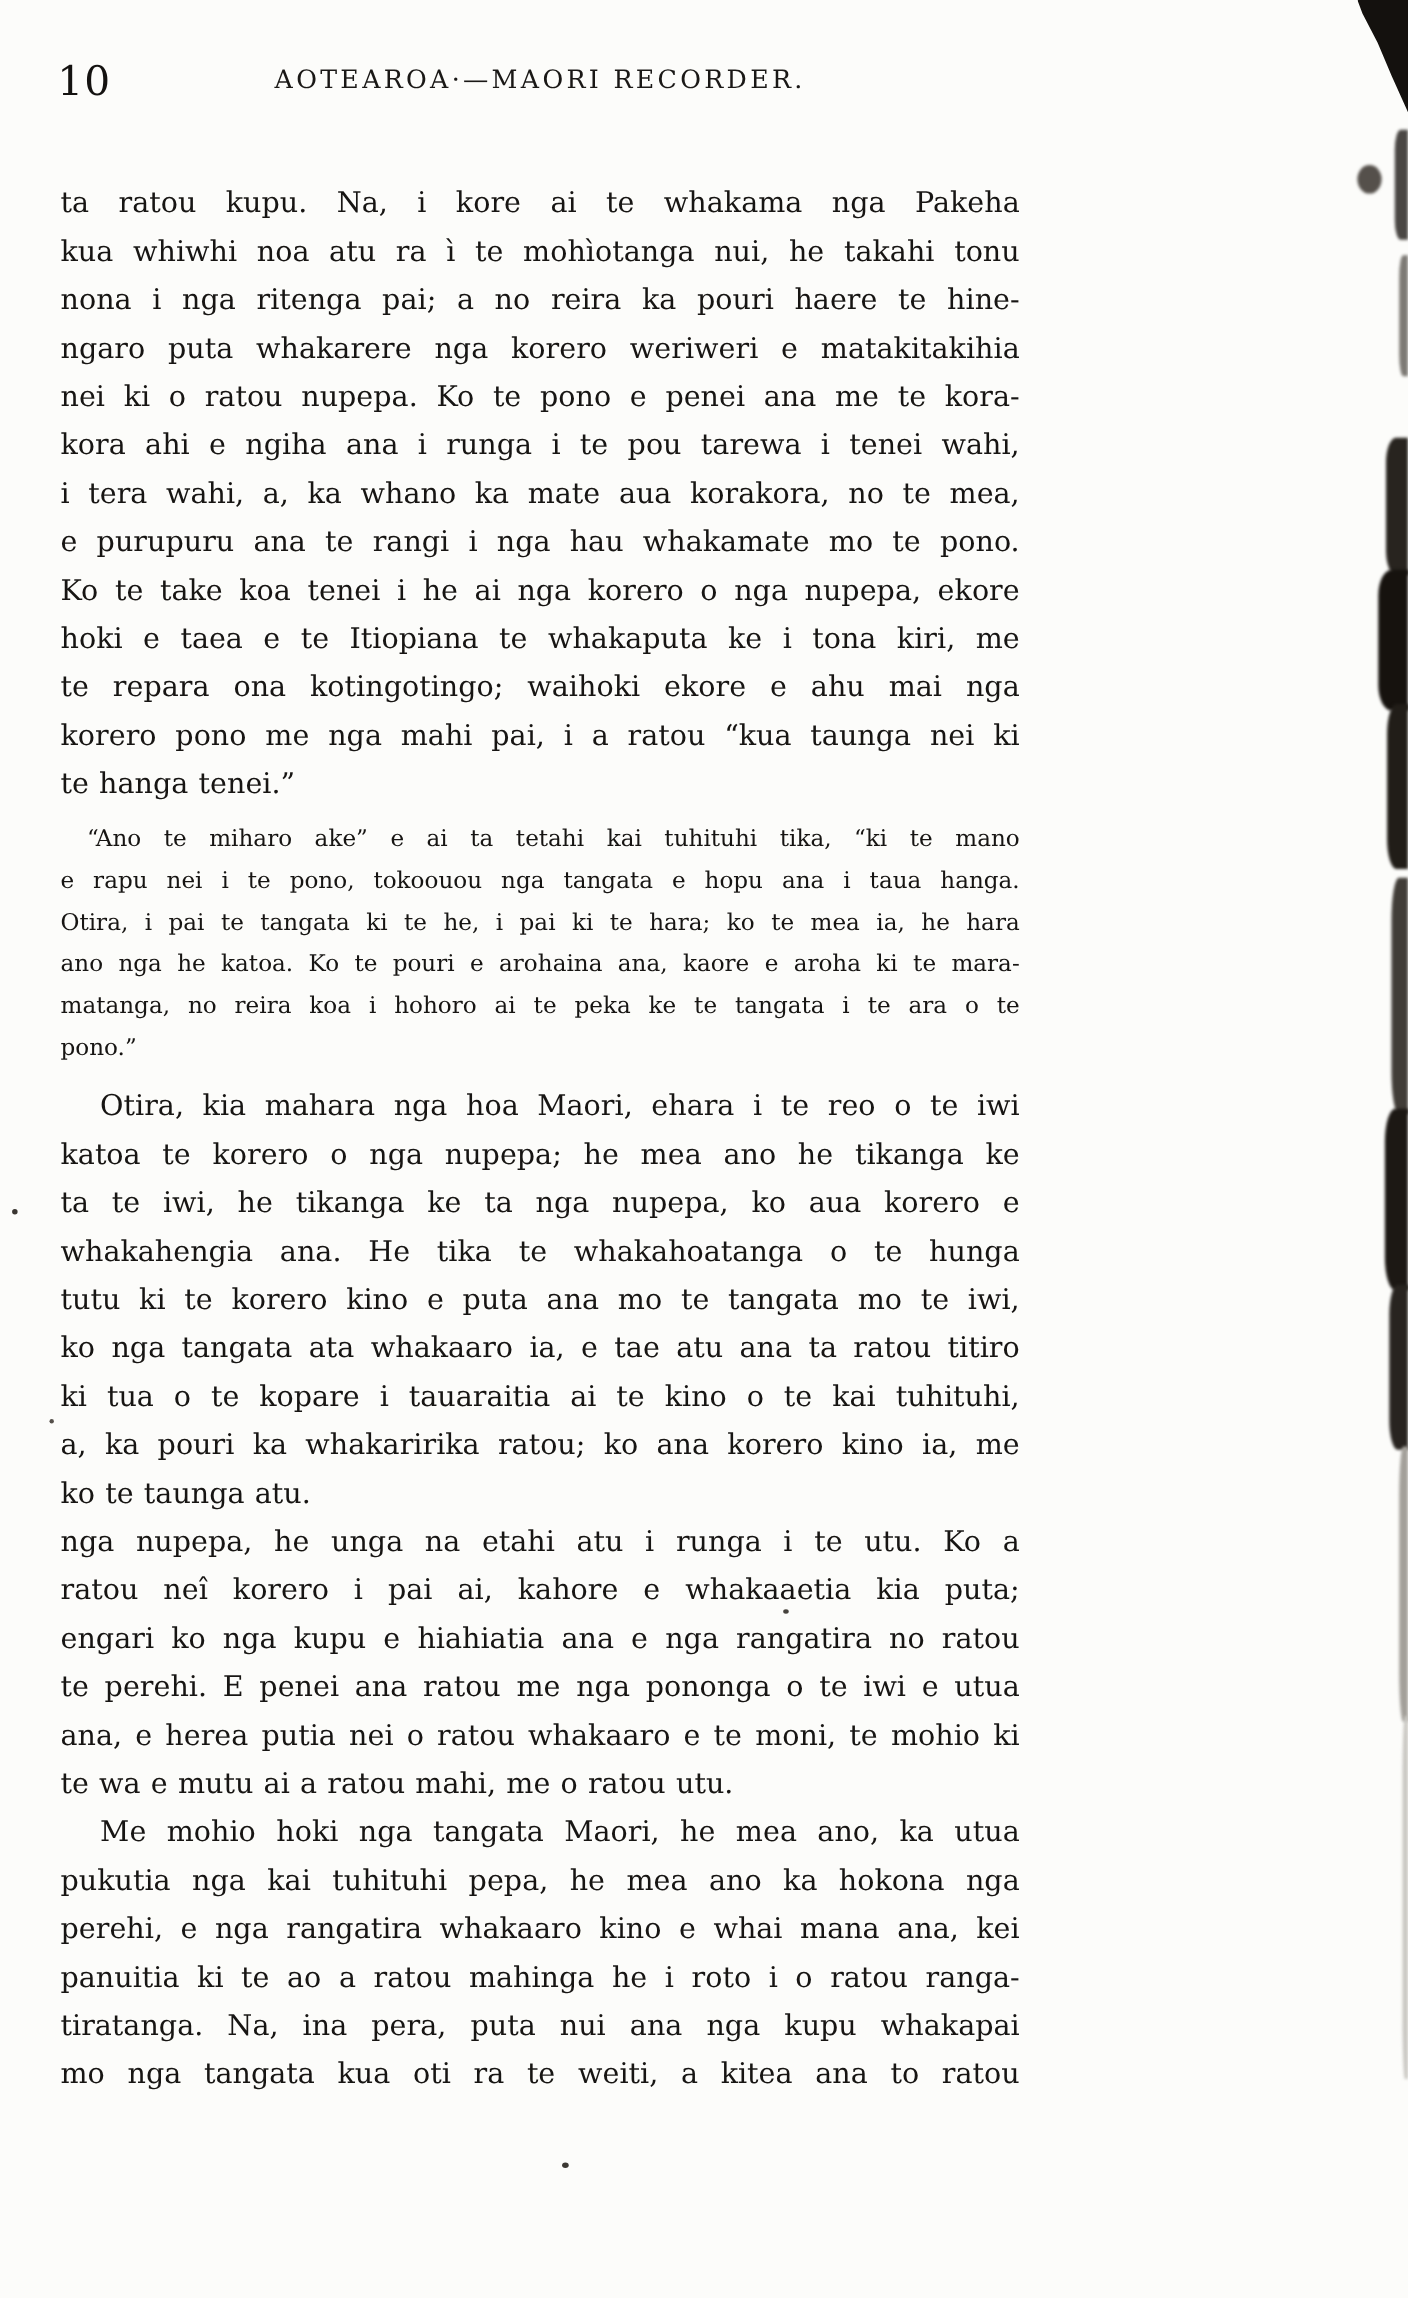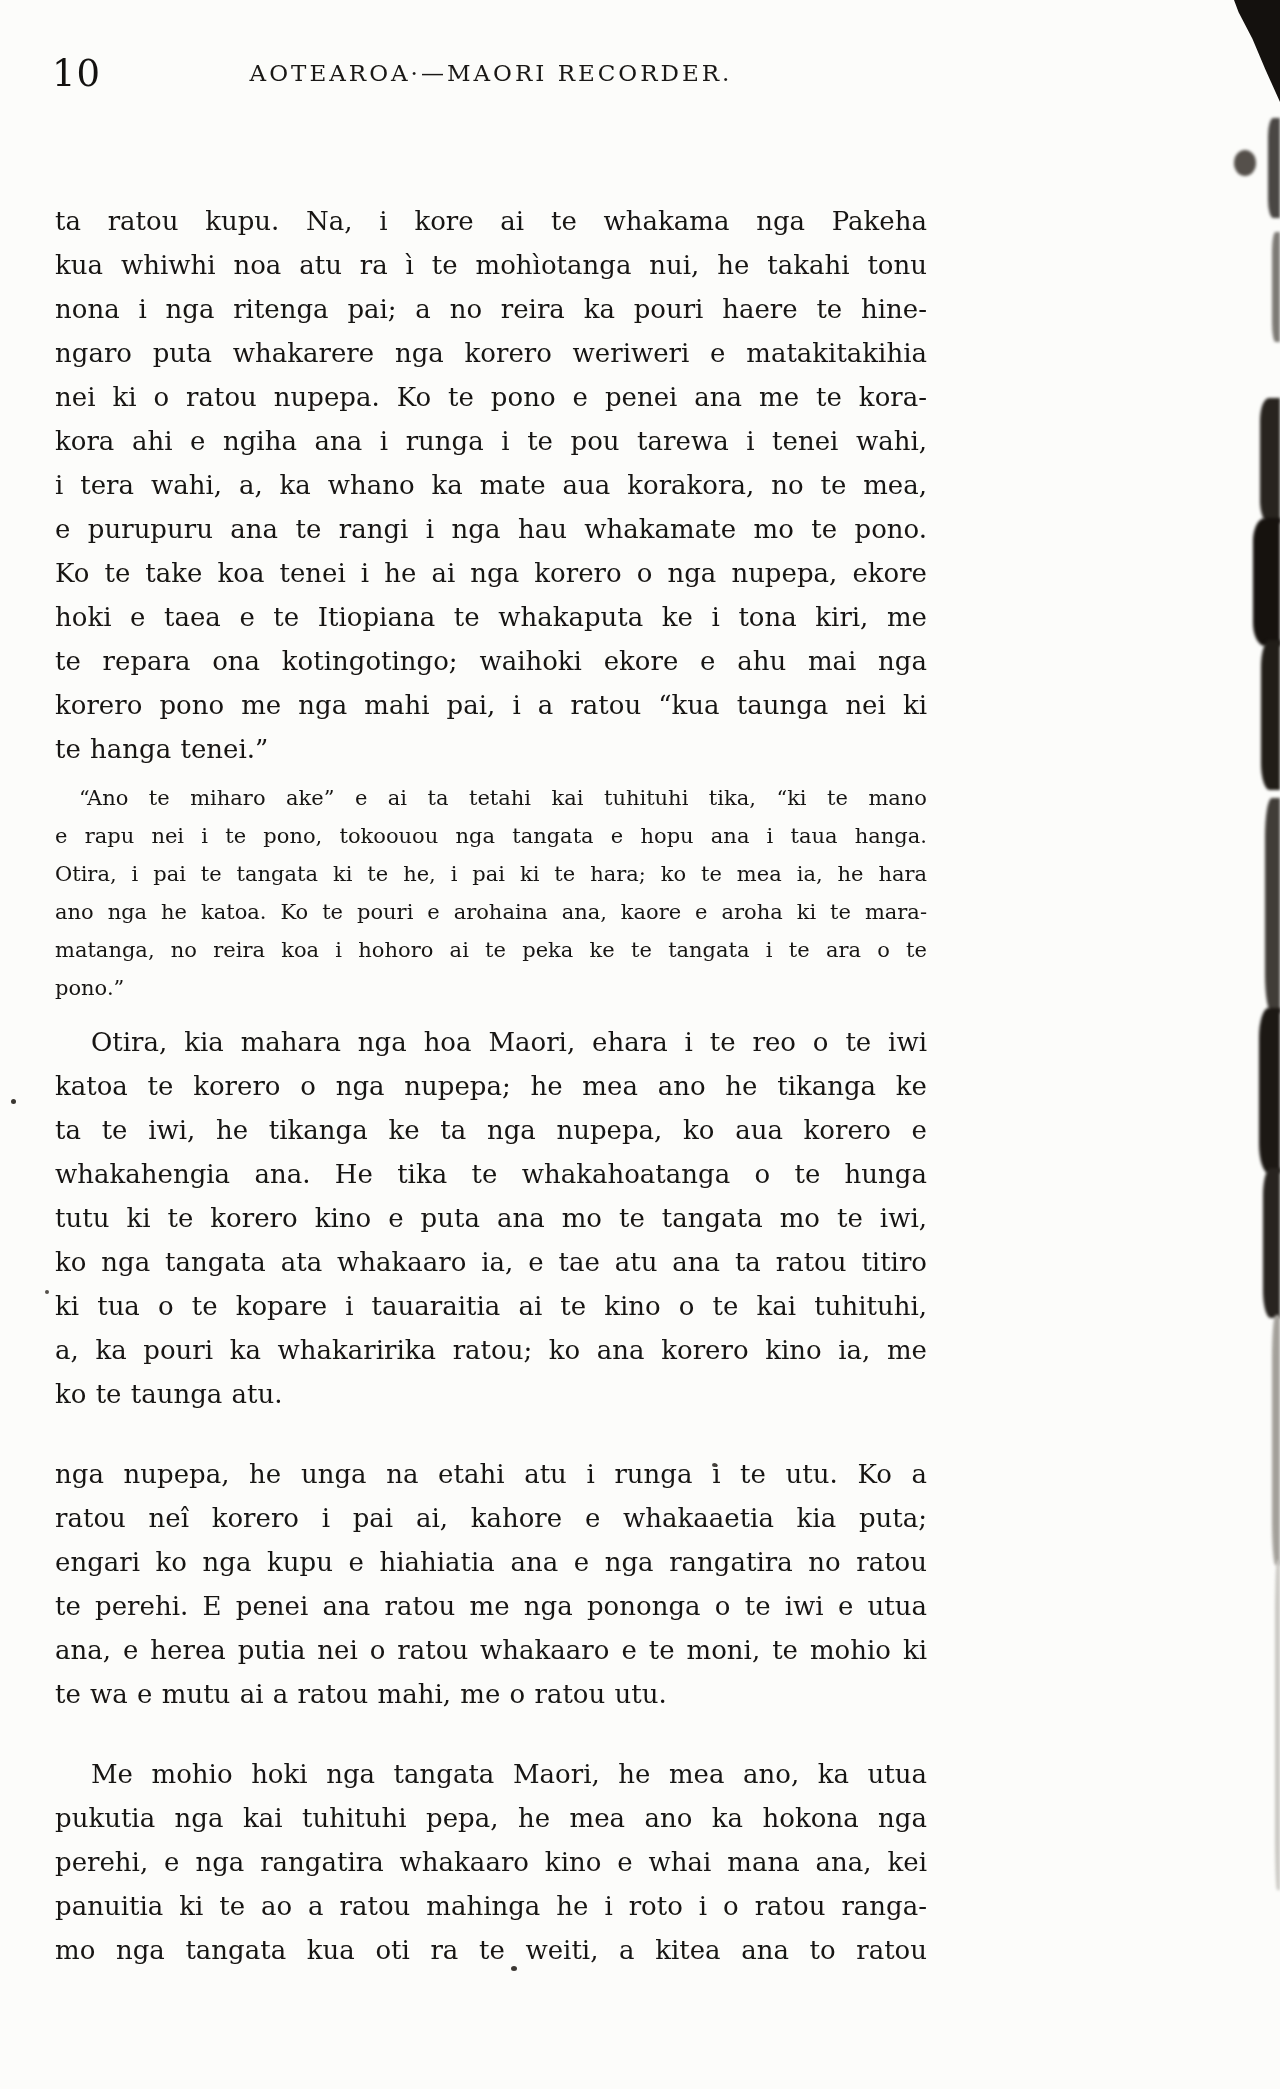--- a/index.html
+++ b/index.html
@@ -20,21 +20,21 @@
   }
   .running-head{
     position:absolute;left:55px;top:60px;width:872px;
     text-align:center;font-size:23px;letter-spacing:3px;
     color:#1a1816;white-space:nowrap;
   }
   .text-column{
     position:absolute;left:55px;top:163px;width:872px;
   }
   .para{margin:0;}
-  .para.body{font-size:26px;line-height:44px;margin-top:36px;}
+  .para.body{font-size:26px;line-height:44px;}
   .para.small{font-size:21px;line-height:38px;}
   .para.gap-sm{margin-top:8px;}
   .para.gap-md{margin-top:13px;}
   .line{
     text-align:justify;
     text-align-last:justify;
     white-space:normal;
     word-spacing:1px;
   }
   .line.lastline{text-align-last:left;}
@@ -117,20 +117,21 @@
         <div class="line">engari ko nga kupu e hiahiatia ana e nga rangatira no ratou</div>
         <div class="line">te perehi.  E penei ana ratou me nga pononga o te iwi e utua</div>
         <div class="line">ana, e herea putia nei o ratou whakaaro e te moni, te mohio ki</div>
         <div class="line lastline">te wa e mutu ai a ratou mahi, me o ratou utu.</div>
       </div>
       <div class="para body">
         <div class="line firstline indented">Me mohio hoki nga tangata Maori, he mea ano, ka utua</div>
         <div class="line">pukutia nga kai tuhituhi pepa, he mea ano ka hokona nga</div>
         <div class="line">perehi, e nga rangatira whakaaro kino e whai mana ana, kei</div>
         <div class="line">panuitia ki te ao a ratou mahinga he i roto i o ratou ranga-</div>
+        <div class="line">tiratanga.  Na, ina pera, puta nui ana nga kupu whakapai</div>
         <div class="line">mo nga tangata kua oti ra te weiti, a kitea ana to ratou</div>
       </div>
     </div>
 
   <div class="artifact corner-blot"></div>
   <div class="artifact edge-streak s1"></div>
   <div class="artifact edge-streak s2"></div>
   <div class="artifact edge-streak s3"></div>
   <div class="artifact edge-streak s4"></div>
   <div class="artifact edge-streak s5"></div>

